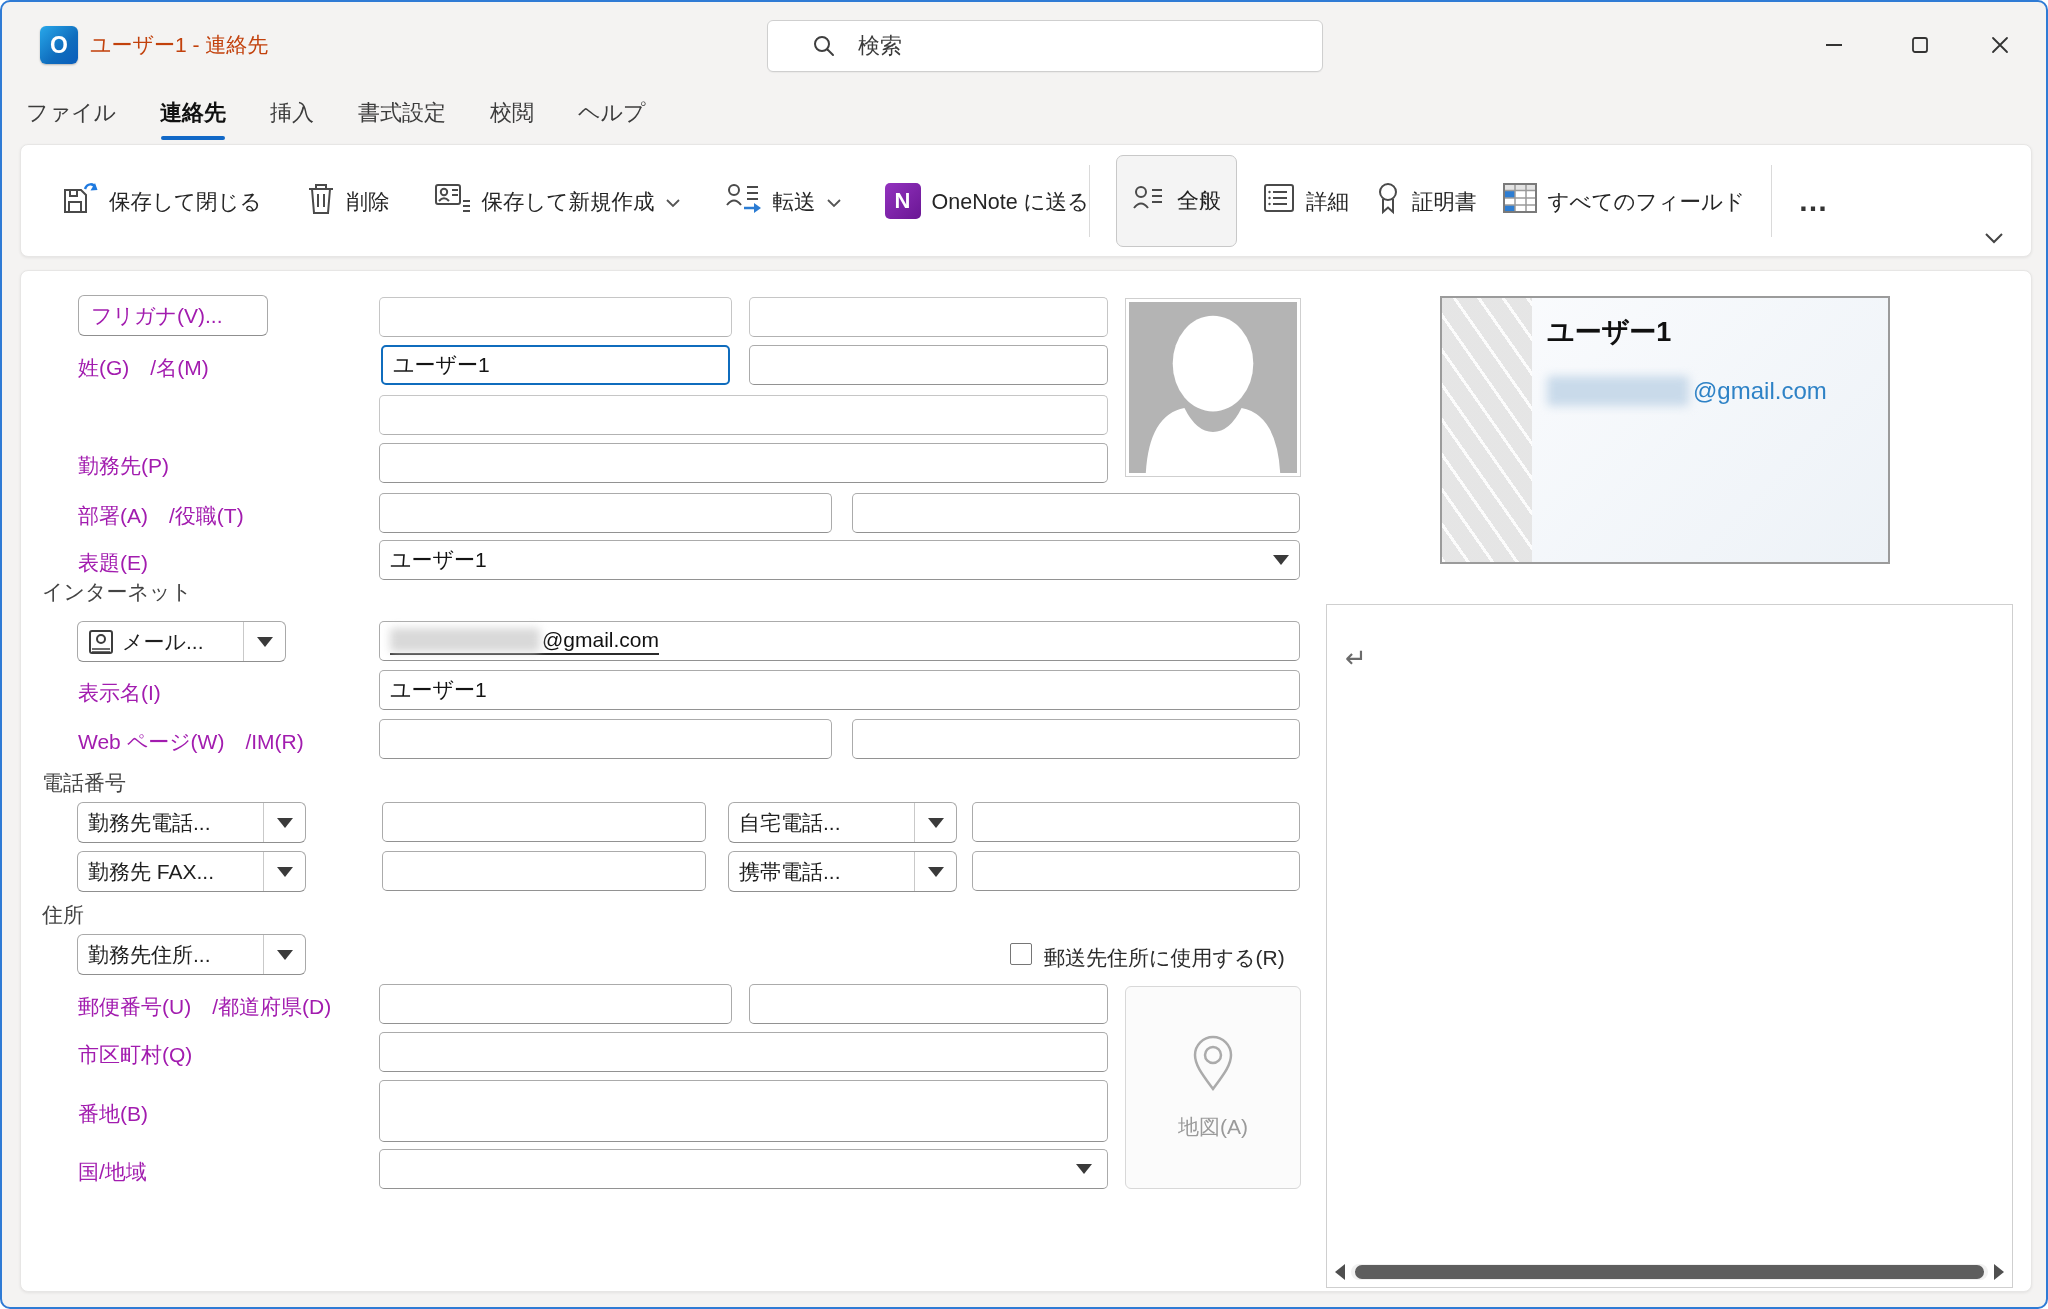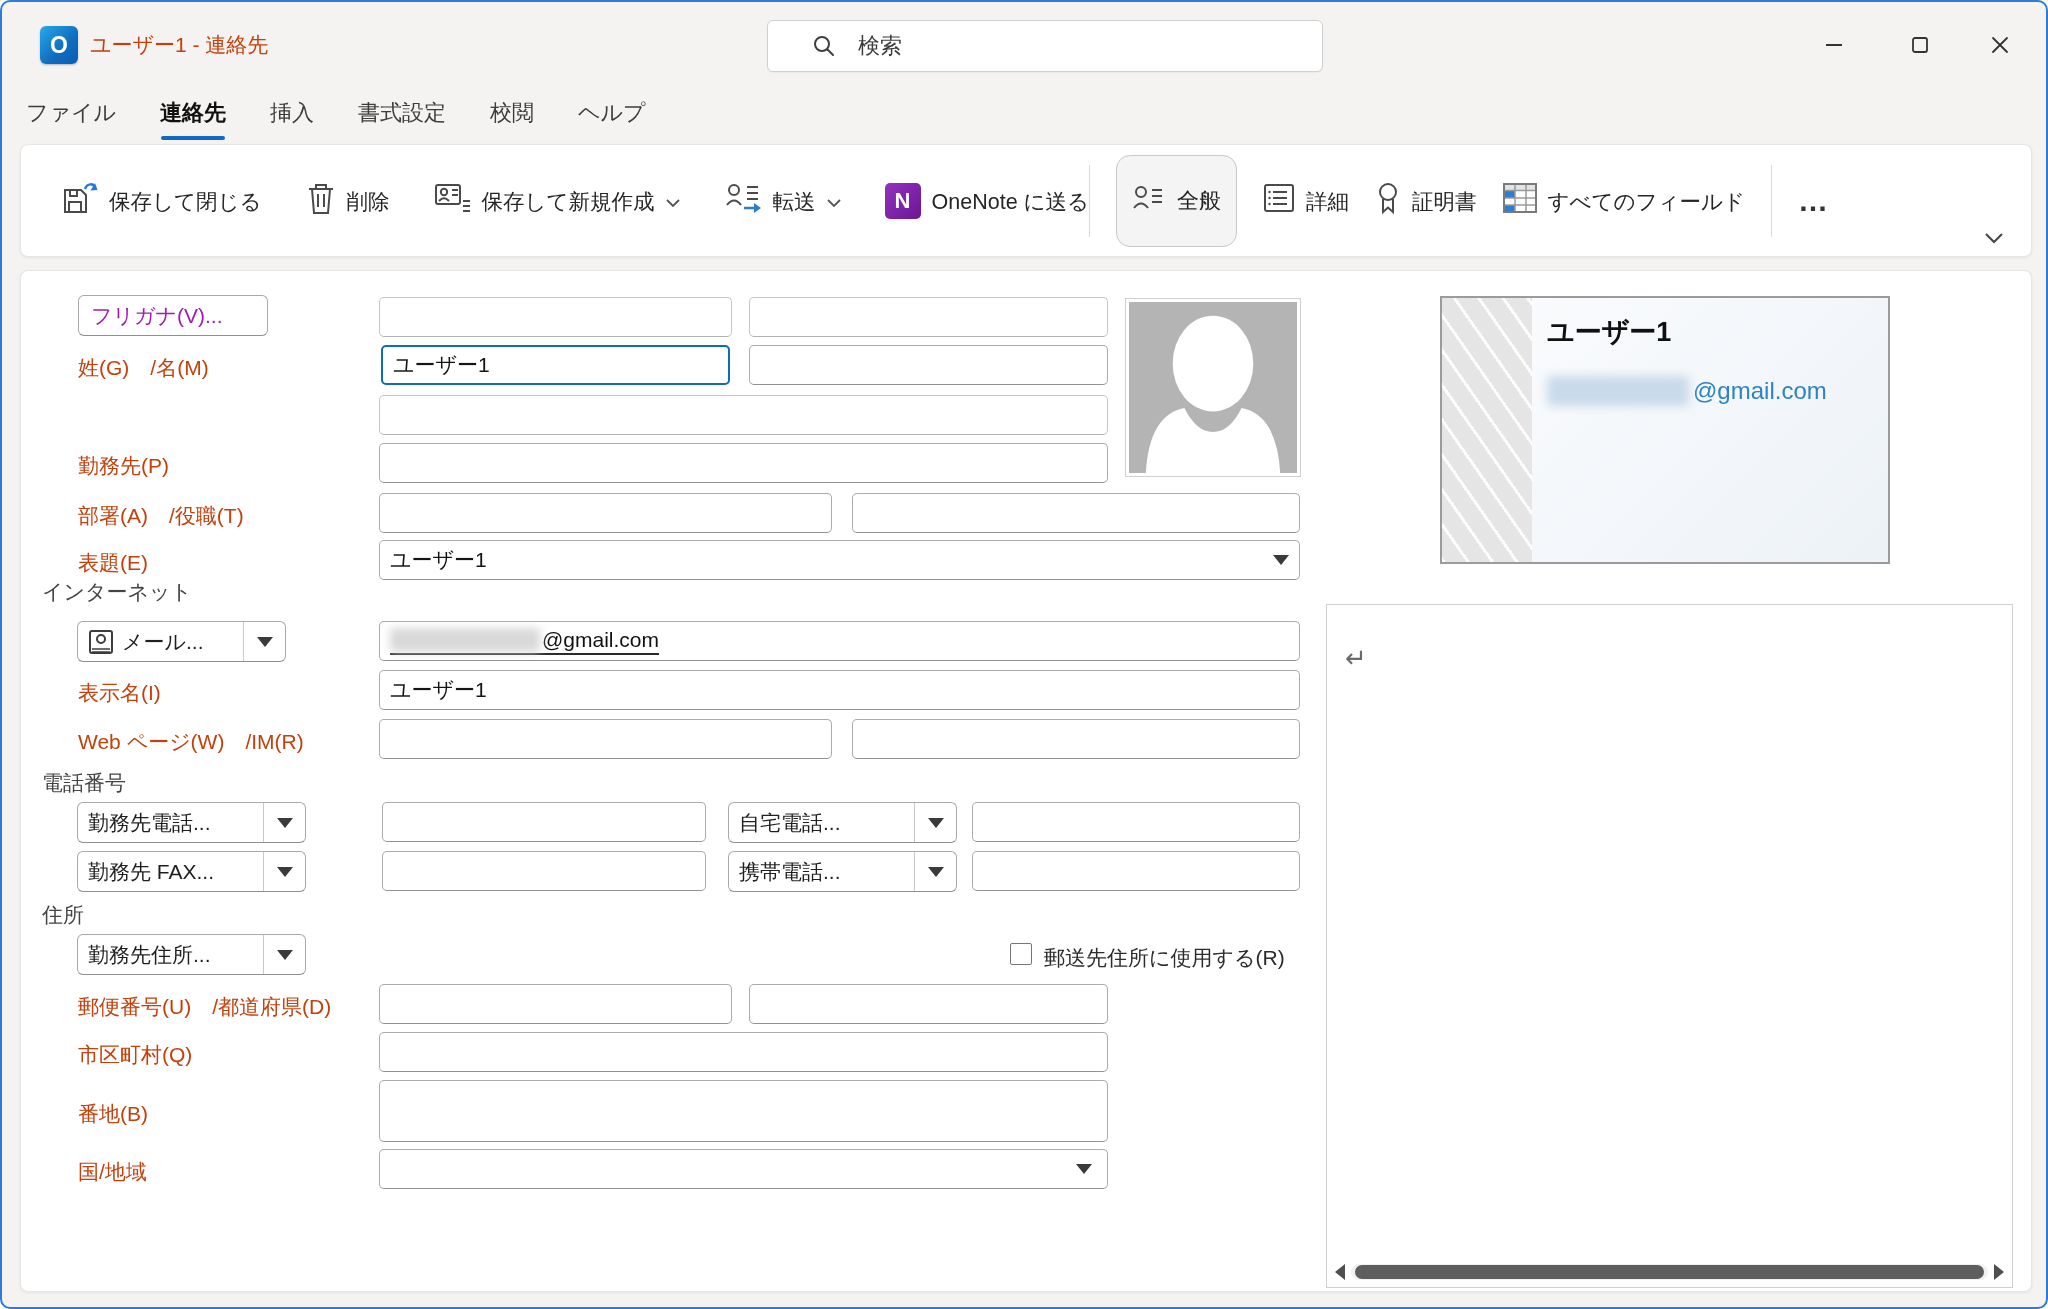--- a/index.html
+++ b/index.html
@@ -19,28 +19,28 @@
   .tab{position:relative;padding-bottom:12px;white-space:nowrap;cursor:default;}
   .tab.active{color:#111;font-weight:700;}
   .tab.active::after{content:"";position:absolute;left:1px;right:1px;bottom:0;height:4px;border-radius:2px;background:#1168c7;}
 
   
   .ribbon{position:absolute;left:18px;top:142px;width:2012px;height:113px;background:#fff;border:1px solid #e7e6e5;border-radius:8px;box-shadow:0 1px 3px rgba(0,0,0,.07);}
   .ribbon-left{position:absolute;left:40px;top:10px;height:92px;display:flex;gap:44px;}
   .ribbon-right{position:absolute;left:1068px;top:10px;height:92px;display:flex;align-items:center;gap:26px;}
   .rbtn{display:flex;align-items:center;gap:11px;font-size:21.5px;color:#262626;white-space:nowrap;cursor:default;}
   .rsep{width:1px;height:72px;background:#dadada;}
-  .general-box{display:flex;align-items:center;gap:11px;height:92px;padding:0 15px;border:1px solid #c8c8c8;border-radius:14px;background:#f4f4f4;font-size:22px;color:#1f1f1f;white-space:nowrap;}
+  .general-box{display:flex;align-items:center;gap:11px;height:92px;padding:0 15px;border:1px solid #c8c8c8;border-radius:7px;background:#f4f4f4;font-size:22px;color:#1f1f1f;white-space:nowrap;}
   .onenote-ic{width:36px;height:36px;border-radius:5px;background:linear-gradient(135deg,#9332bf,#6a1794);color:#fff;font-weight:700;font-size:22px;display:flex;align-items:center;justify-content:center;}
   .more-dots{font-size:30px;font-weight:700;color:#333;letter-spacing:2px;line-height:1;}
   .ribbon-collapse{position:absolute;right:28px;bottom:8px;}
 
   
   .main{position:absolute;left:18px;top:268px;width:2012px;height:1022px;background:#fff;border:1px solid #e7e6e5;border-radius:8px;box-shadow:0 1px 3px rgba(0,0,0,.07);}
-  .lbl{position:absolute;font-size:21px;color:#c2410c;white-space:nowrap;}
+  .lbl{position:absolute;font-size:21px;color:#a21caf;white-space:nowrap;}
   .sec{position:absolute;font-size:21px;color:#444;white-space:nowrap;}
   .fld{position:absolute;height:40px;border:1px solid #ababab;border-bottom-color:#929292;border-radius:5px;background:#fff;font-family:inherit;font-size:21px;color:#141414;padding:0 10px;outline:none;}
   .fld.lite{border-color:#c6c6c6;border-bottom-color:#b2b2b2;}
   .fld.focus{border:2px solid #0f6cbd;}
   .btnlike{position:absolute;height:41px;border:1px solid #a9a9a9;border-bottom-color:#8f8f8f;border-radius:6px;background:#fff;display:flex;align-items:center;font-size:21px;color:#a21caf;padding:0 12px;white-space:nowrap;}
   .ddbtn{position:absolute;height:41px;border:1px solid #a9a9a9;border-bottom-color:#8f8f8f;border-radius:6px;background:#fff;display:flex;align-items:stretch;font-size:21px;color:#1f1f1f;white-space:nowrap;}
   .ddbtn .txt{display:flex;align-items:center;padding:0 10px;flex:1;}
   .ddbtn .arrowpart{width:42px;border-left:1px solid #c9c9c9;display:flex;align-items:center;justify-content:center;}
   .tri{width:0;height:0;border-left:8px solid transparent;border-right:8px solid transparent;border-top:10px solid #3a3a3a;}
   .combo-arrow{position:absolute;top:15px;}
@@ -328,20 +328,27 @@
     <div class="lbl" style="left:57px;top:770px;">市区町村(Q)</div>
     <input class="fld" style="left: 358px; top: 761px; width: 729px;" readonly="">
 
     <div class="lbl" style="left:57px;top:829px;">番地(B)</div>
     <input class="fld" style="left: 358px; top: 809px; width: 729px; height: 62px;" readonly="">
 
     <div class="lbl" style="left:57px;top:887px;">国/地域</div>
     <input class="fld" style="left: 358px; top: 878px; width: 729px;" readonly="">
     <div class="tri combo-arrow" style="left:1055px;top:893px;"></div>
 
+    <div class="map-btn">
+      <span><svg width="46" height="58" viewBox="0 0 46 58">
+        <path d="M23 55 C12 40 5 31 5 21 a18 18 0 1 1 36 0 c0 10 -7 19 -18 34 z" fill="none" stroke="#ababab" stroke-width="2.5"></path>
+        <circle cx="23" cy="21" r="8" fill="none" stroke="#ababab" stroke-width="2.5"></circle>
+      </svg></span>
+      <span>地図(A)</span>
+    </div>
 
     <div class="photo">
       <div class="photo-inner">
         <svg width="100%" height="100%" viewBox="0 0 100 100" preserveAspectRatio="none">
           <rect x="0" y="0" width="100" height="100" fill="#b4b4b4"></rect>
           <ellipse cx="50" cy="36" rx="24" ry="28" fill="#fff"></ellipse>
           <path d="M10 100 Q12 66 33 62 Q40 76 50 76 Q60 76 67 62 Q88 66 90 100 Z" fill="#fff"></path>
         </svg>
       </div>
     </div>

